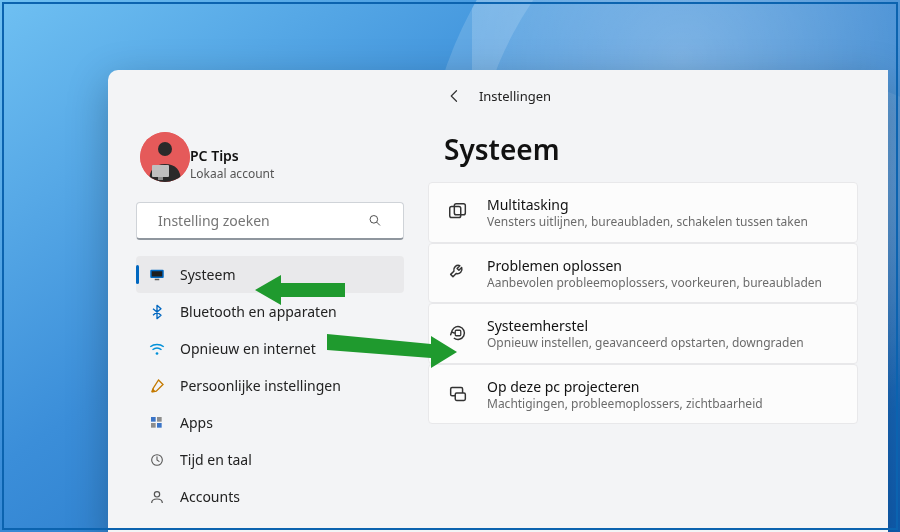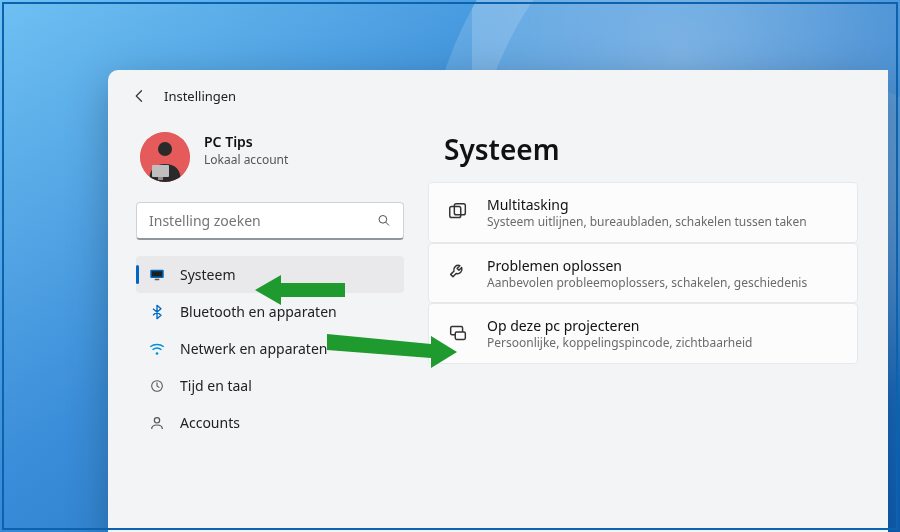--- a/index.html
+++ b/index.html
@@ -56,20 +56,21 @@
     z-index: 5;
   }
 
   .header {
     display: flex;
     align-items: center;
     gap: 14px;
     padding: 16px 22px 6px;
     font-size: 13px;
     color: #222;
+    justify-content: center;
   }
   .header .back-arrow {
     width: 20px; height: 20px;
     display:flex; align-items:center; justify-content:center;
     cursor: pointer;
   }
 
   .body {
     flex: 1;
     display: flex;
@@ -78,22 +79,22 @@
 
   .sidebar {
     width: 310px;
     padding: 16px 14px 0 28px;
     display: flex;
     flex-direction: column;
     gap: 8px;
   }
   .profile {
     display: flex;
-    align-items: flex-start;
-    gap: 14px;
+    align-items: flex-end;
+    gap: 0;
     padding: 4px 4px 12px;
   }
   .avatar {
     width: 50px; height: 50px;
     border-radius: 50%;
     background: #e55a5a;
     position: relative;
     overflow: hidden;
     display:flex; align-items:flex-end; justify-content:center;
   }
@@ -102,21 +103,21 @@
   .profile-text .sub  { font-size: 12px; color: #555; }
 
   .search {
     display: flex;
     align-items: center;
     justify-content: space-between;
     background: #fff;
     border: 1px solid #cfd3d8;
     border-bottom: 2px solid #8f969e;
     border-radius: 4px;
-    padding: 8px 12px;
+    padding: 8px 21px;
     margin-bottom: 8px;
   }
   .search input {
     border: none; outline: none;
     font-size: 14px;
     width: 100%;
     background: transparent;
     color: #444;
   }
   .search-icon { width: 15px; height: 15px; }
@@ -244,21 +245,41 @@
           <span>Bluetooth en apparaten</span>
         </div>
         <div class="nav-item">
           <span class="nav-icon">
               <svg viewBox="0 0 24 24" width="18" height="18">
                 <path d="M3 9a15 15 0 0 1 18 0" fill="none" stroke="#0090d8" stroke-width="2"></path>
                 <path d="M6 13a10 10 0 0 1 12 0" fill="none" stroke="#0090d8" stroke-width="2"></path>
                 <circle cx="12" cy="18" r="1.8" fill="#0090d8"></circle>
               </svg>
             </span>
-          <span>Netwerk en apparaten</span>
+          <span>Opnieuw en internet</span>
+        </div>
+        <div class="nav-item">
+          <span class="nav-icon">
+              <svg viewBox="0 0 24 24" width="18" height="18">
+                <path d="M14 4l6 6-9 9-5 1 1-5z" fill="none" stroke="#c47a00" stroke-width="1.8"></path>
+                <path d="M4 20l2-5 4 4z" fill="#c47a00"></path>
+              </svg>
+            </span>
+          <span>Persoonlijke instellingen</span>
+        </div>
+        <div class="nav-item">
+          <span class="nav-icon">
+              <svg viewBox="0 0 24 24" width="16" height="16">
+                <rect x="3" y="3" width="7" height="7" fill="#3a74c7"></rect>
+                <rect x="12" y="3" width="7" height="7" fill="#8d8d8d"></rect>
+                <rect x="3" y="12" width="7" height="7" fill="#8d8d8d"></rect>
+                <rect x="12" y="12" width="7" height="7" fill="#3a74c7"></rect>
+              </svg>
+            </span>
+          <span>Apps</span>
         </div>
         <div class="nav-item">
           <span class="nav-icon">
               <svg viewBox="0 0 24 24" width="16" height="16">
                 <circle cx="12" cy="12" r="8" fill="none" stroke="#555" stroke-width="1.6"></circle>
                 <path d="M12 7v5l3 2" fill="none" stroke="#555" stroke-width="1.6" stroke-linecap="round"></path>
               </svg>
             </span>
           <span>Tijd en taal</span>
         </div>
@@ -280,48 +301,61 @@
 
         <div class="option">
           <span class="opt-icon">
               <svg viewBox="0 0 24 24" width="22" height="22">
                 <rect x="3" y="6" width="12" height="12" rx="2" fill="none" stroke="#333" stroke-width="1.6"></rect>
                 <rect x="8" y="3" width="12" height="12" rx="2" fill="none" stroke="#333" stroke-width="1.6"></rect>
               </svg>
             </span>
           <div class="opt-text">
             <div class="opt-title">Multitasking</div>
-            <div class="opt-desc">Systeem uitlijnen, bureaubladen, schakelen tussen taken</div>
+            <div class="opt-desc">Vensters uitlijnen, bureaubladen, schakelen tussen taken</div>
           </div>
         </div>
 
 
         <div class="option">
           <span class="opt-icon">
               <svg viewBox="0 0 24 24" width="22" height="22">
                 <path d="M14 4a5 5 0 0 0-6.5 6L4 13.5 6.5 16l3.5-3.5A5 5 0 0 0 16 6l-3 3-2-2 3-3z" fill="none" stroke="#333" stroke-width="1.6" stroke-linejoin="round"></path>
               </svg>
             </span>
           <div class="opt-text">
             <div class="opt-title">Problemen oplossen</div>
-            <div class="opt-desc">Aanbevolen probleemoplossers, schakelen, geschiedenis</div>
+            <div class="opt-desc">Aanbevolen probleemoplossers, voorkeuren, bureaubladen</div>
           </div>
         </div>
 
+        <div class="option">
+          <span class="opt-icon">
+              <svg viewBox="0 0 24 24" width="22" height="22">
+                <path d="M5 12a7 7 0 1 1 2.5 5.4" fill="none" stroke="#333" stroke-width="1.6"></path>
+                <path d="M4 14l1-3 3 1" fill="none" stroke="#333" stroke-width="1.6" stroke-linecap="round"></path>
+                <rect x="9" y="9" width="6" height="6" rx="1" fill="none" stroke="#333" stroke-width="1.4"></rect>
+              </svg>
+            </span>
+          <div class="opt-text">
+            <div class="opt-title">Systeemherstel</div>
+            <div class="opt-desc">Opnieuw instellen, geavanceerd opstarten, downgraden</div>
+          </div>
+        </div>
 
         <div class="option">
           <span class="opt-icon">
               <svg viewBox="0 0 24 24" width="22" height="22">
                 <rect x="4" y="5" width="13" height="9" rx="1.5" fill="none" stroke="#333" stroke-width="1.6"></rect>
                 <rect x="9" y="11" width="11" height="8" rx="1.5" fill="#fcfcfc" stroke="#333" stroke-width="1.6"></rect>
               </svg>
             </span>
           <div class="opt-text">
             <div class="opt-title">Op deze pc projecteren</div>
-            <div class="opt-desc">Persoonlijke, koppelingspincode, zichtbaarheid</div>
+            <div class="opt-desc">Machtigingen, probleemoplossers, zichtbaarheid</div>
           </div>
         </div>
 
       </div>
     </div>
 
   </div>
 </div>
 
 <div class="arrow" style="left:255px; top:273px;">

